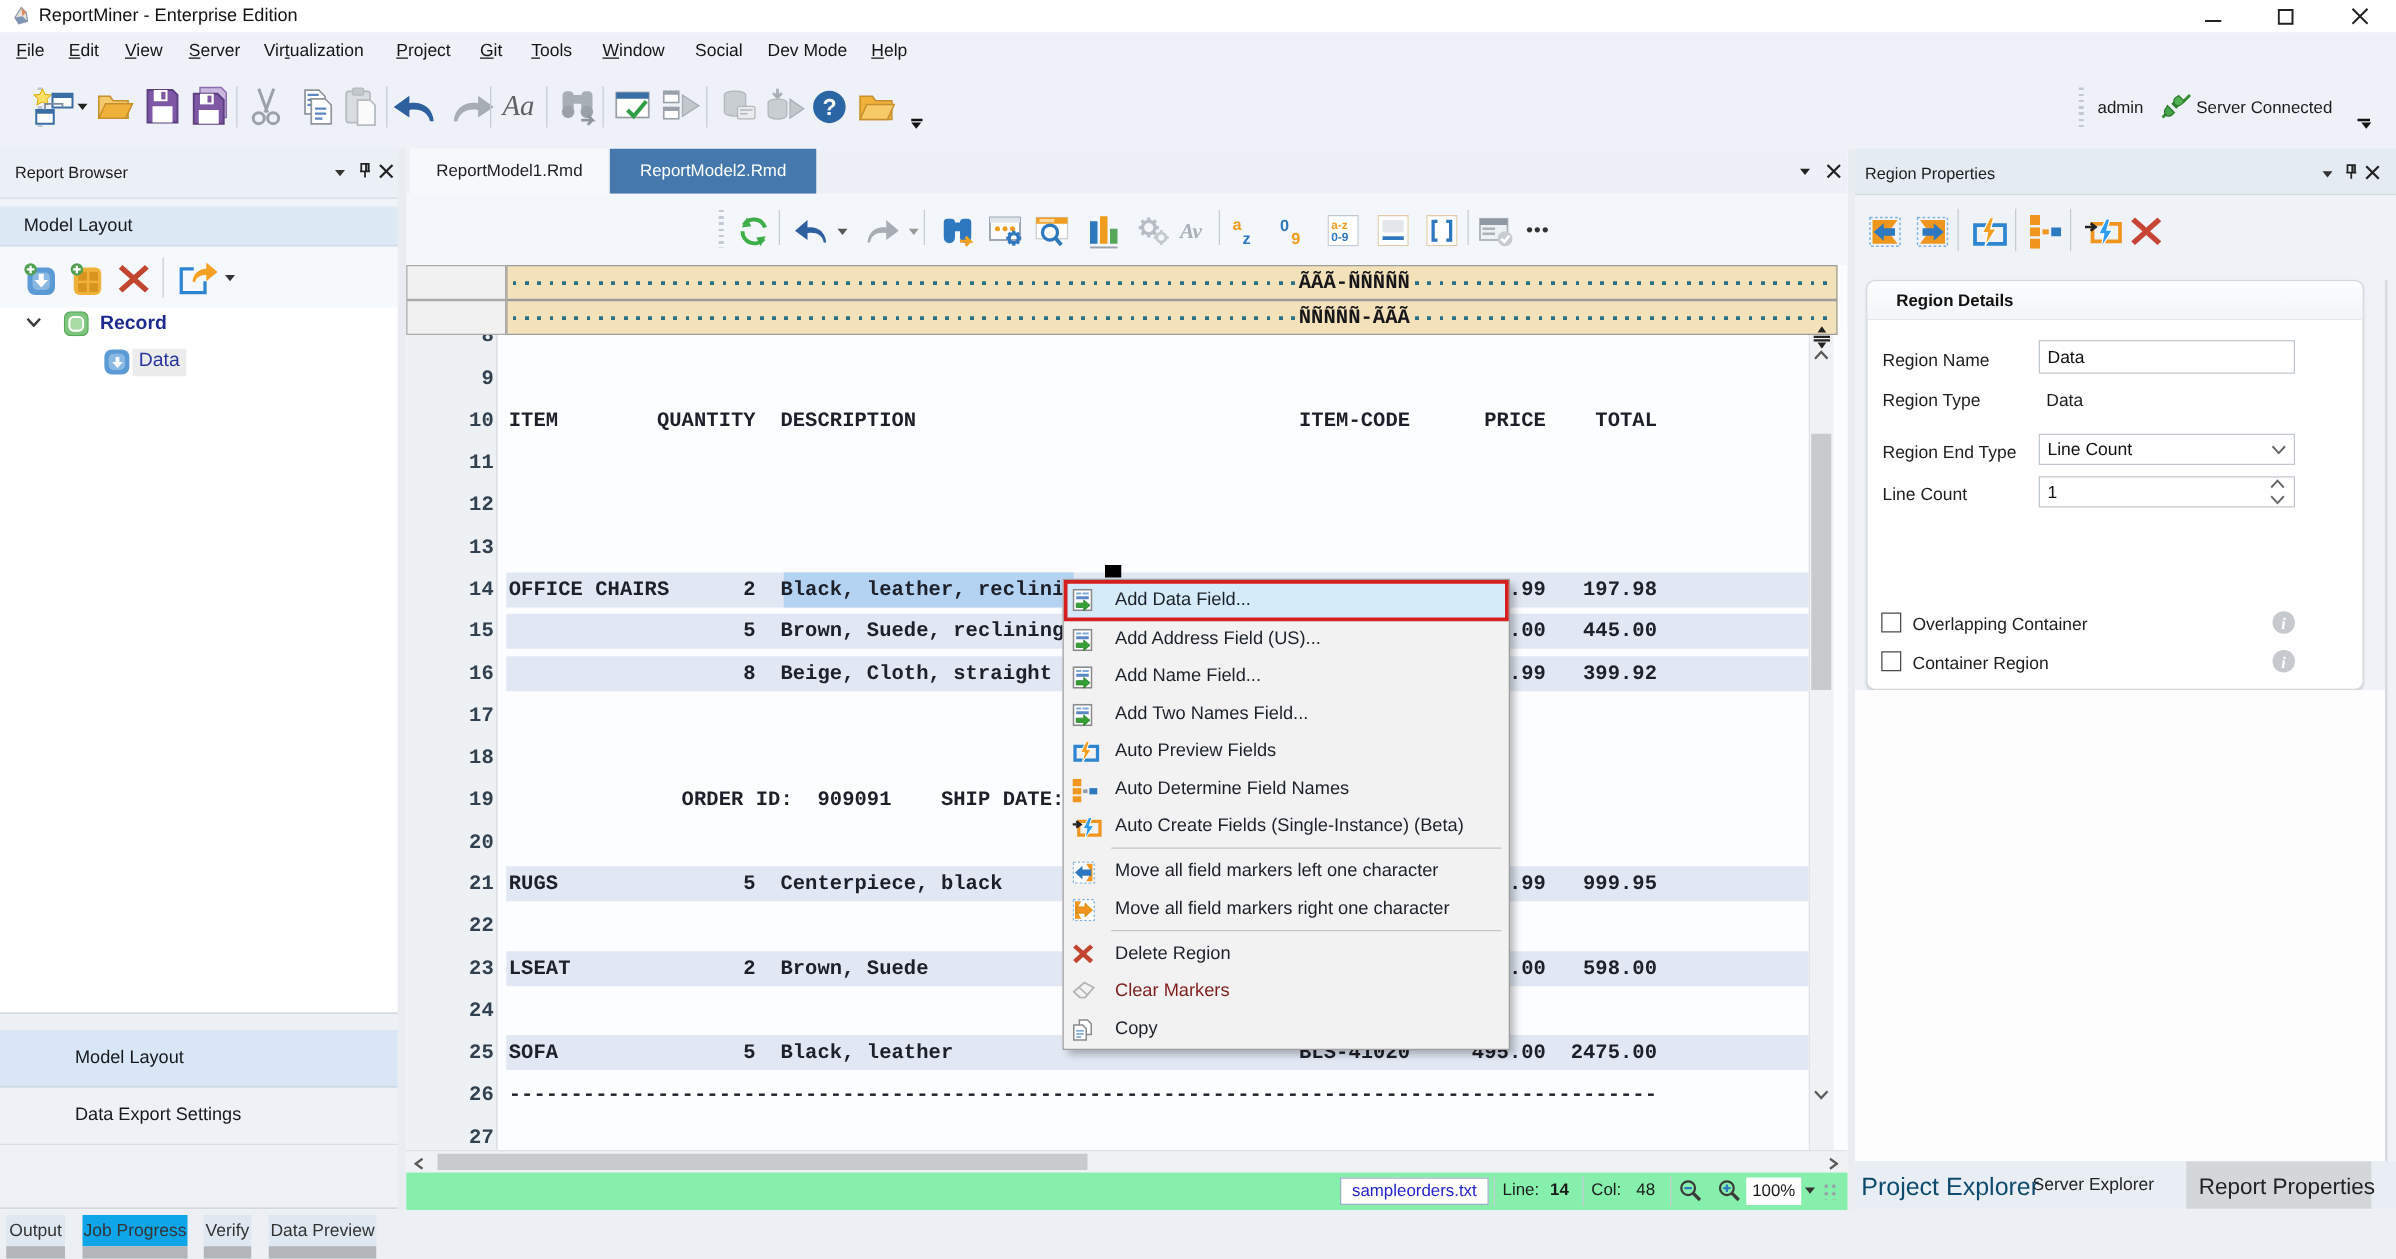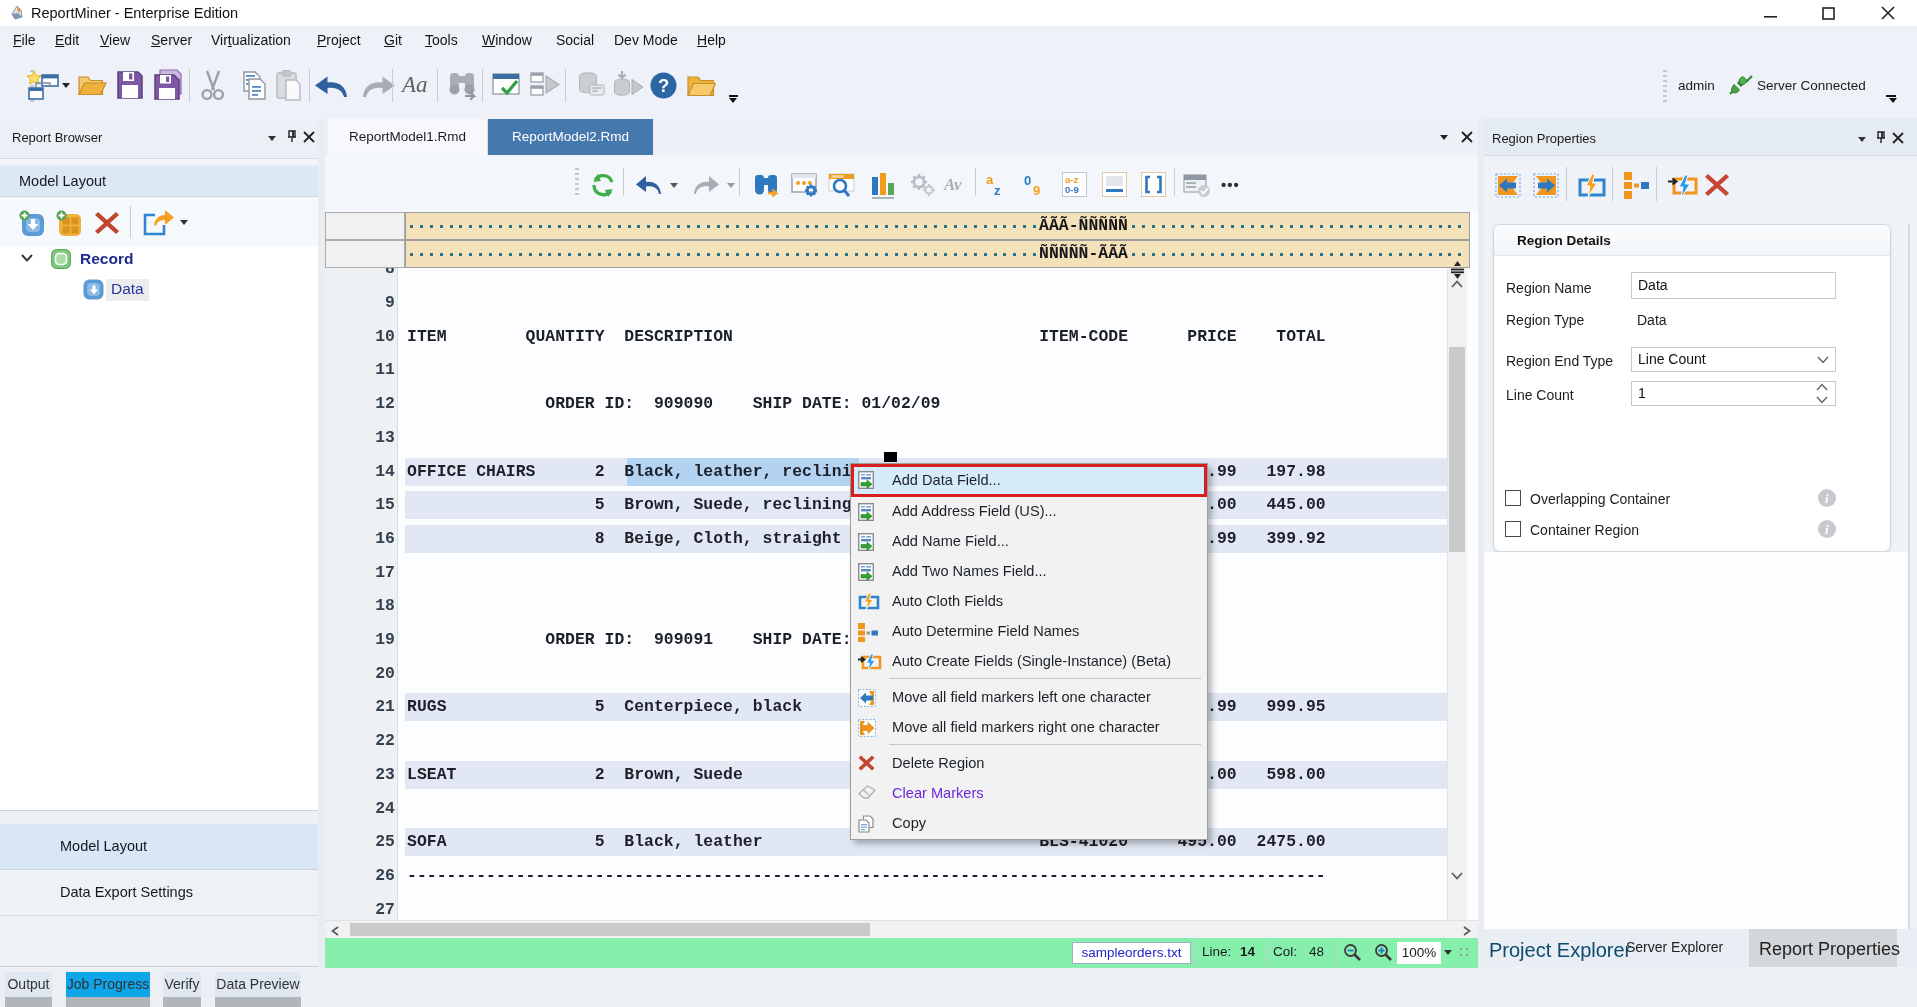--- a/index.html
+++ b/index.html
@@ -403,21 +403,20 @@
 <div class="lnum" style="left:0;top:355.0px">19</div>
 <div class="lnum" style="left:0;top:388.7px">20</div>
 <div class="lnum" style="left:0;top:422.4px">21</div>
 <div class="lnum" style="left:0;top:456.1px">22</div>
 <div class="lnum" style="left:0;top:489.8px">23</div>
 <div class="lnum" style="left:0;top:523.5px">24</div>
 <div class="lnum" style="left:0;top:557.2px">25</div>
 <div class="lnum" style="left:0;top:590.9px">26</div>
 <div class="lnum" style="left:0;top:624.6px">27</div>
 <div class="ltxt" style="top:51.7px">ITEM        QUANTITY  DESCRIPTION                               ITEM-CODE      PRICE    TOTAL</div>
-<div class="ltxt" style="top:119.1px">              ORDER ID:  909090    SHIP DATE: 01/02/09</div>
 <div class="ltxt" style="top:186.5px">OFFICE CHAIRS      2  Black, leather, reclining                 BLC-2245A      98.99   197.98</div>
 <div class="ltxt" style="top:220.2px">                   5  Brown, Suede, reclining                   BRS-3300B     445.00   445.00</div>
 <div class="ltxt" style="top:253.9px">                   8  Beige, Cloth, straight back               BGC-1175C      49.99   399.92</div>
 <div class="ltxt" style="top:355.0px">              ORDER ID:  909091    SHIP DATE: 01/05/09</div>
 <div class="ltxt" style="top:422.4px">RUGS               5  Centerpiece, black                        RGC-5500D     199.99   999.95</div>
 <div class="ltxt" style="top:489.8px">LSEAT              2  Brown, Suede                              LSB-2950E     299.00   598.00</div>
 <div class="ltxt" style="top:557.2px">SOFA               5  Black, leather                            BLS-41020     495.00  2475.00</div>
 <div class="ltxt" style="top:590.9px">---------------------------------------------------------------------------------------------</div>
 <div class="a" style="left:1122px;top:0;width:20px;height:652px;background:#f0f1f2;border-left:1px solid #e2e3e5"></div>
 <svg class="a" style="left:1126px;top:12px" width="12" height="8" viewBox="0 0 12 8">
@@ -605,21 +604,21 @@
 <rect x="3" y="6" width="10" height="2.4" fill="#5b87c5"></rect>
 <path d="M3 11.5 h6 v-2.6 l5 4.3 -5 4.3 v-2.6 h-6 z" fill="#35a135" stroke="#1d7a1d" stroke-width=".6"></path>
       </svg>
       <span class="lab">Add Two Names Field...</span>
     </div>
 <div class="cmi" style="top:122px">
       <svg width="22" height="18" viewBox="0 0 22 18">
 <path d="M2 4 H20 V15 H2 Z" fill="none" stroke="#2e86d1" stroke-width="2.6"></path>
 <path d="M11 0 L6.5 9 H9.5 L8 17 L15 6.5 H11.5 L13.5 0 Z" fill="#f5a023" stroke="#fff" stroke-width=".8"></path>
       </svg>
-      <span class="lab">Auto Cloth Fields</span>
+      <span class="lab">Auto Preview Fields</span>
     </div>
 <div class="cmi" style="top:152px">
       <svg width="20" height="19" viewBox="0 0 20 19">
 <rect x="0" y="0" width="7" height="6" fill="#f0961e"></rect>
         <rect x="0" y="7.5" width="7" height="5" fill="#f0961e"></rect>
         <rect x="0" y="14" width="7" height="5" fill="#f0961e"></rect>
 <rect x="8.5" y="8.5" width="3.5" height="3" fill="#8f9aa5"></rect>
 <rect x="13.5" y="7.5" width="6.5" height="5" fill="#2e78c0"></rect>
       </svg>
       <span class="lab">Auto Determine Field Names</span>
@@ -654,21 +653,21 @@
       <svg width="17" height="16" viewBox="0 0 17 16">
 <path d="M3 0.5 L8.5 5.5 L14 0.5 L16.5 3 L11 8 L16.5 13 L14 15.5 L8.5 10.5 L3 15.5 L0.5 13 L6 8 L0.5 3 Z" fill="#c2452f"></path>
       </svg>
       <span class="lab">Delete Region</span>
     </div>
 <div class="cmi" style="top:314px">
       <svg width="18" height="14" viewBox="0 0 18 14">
 <path d="M6 13 L1 8.5 L9.5 1 L17 5 L10 13 Z M6 13 H10" fill="#f2f2f2" stroke="#b3b3b3" stroke-width="1.4"></path>
 <path d="M5 4.8 L11.5 10.5" stroke="#b3b3b3" stroke-width="1.2"></path>
       </svg>
-      <span class="lab" style="color:#6d28d9">Clear Markers</span>
+      <span class="lab" style="color:#7f1d1d">Clear Markers</span>
     </div>
 <div class="cmi" style="top:344px">
       <svg width="16" height="18" viewBox="0 0 16 18">
 <path d="M5.5 1 H12 L15 4 V12.5 H5.5 Z" fill="#fff" stroke="#8a8a8a" stroke-width="1.2"></path>
 <path d="M1 5 H8 L11 8 V17 H1 Z" fill="#fff" stroke="#8a8a8a" stroke-width="1.2"></path>
 <rect x="3" y="9" width="6" height="1.3" fill="#7da7d8"></rect>
         <rect x="3" y="11.5" width="6" height="1.3" fill="#7da7d8"></rect>
         <rect x="3" y="14" width="4" height="1.3" fill="#7da7d8"></rect>
       </svg>
       <span class="lab">Copy</span>

